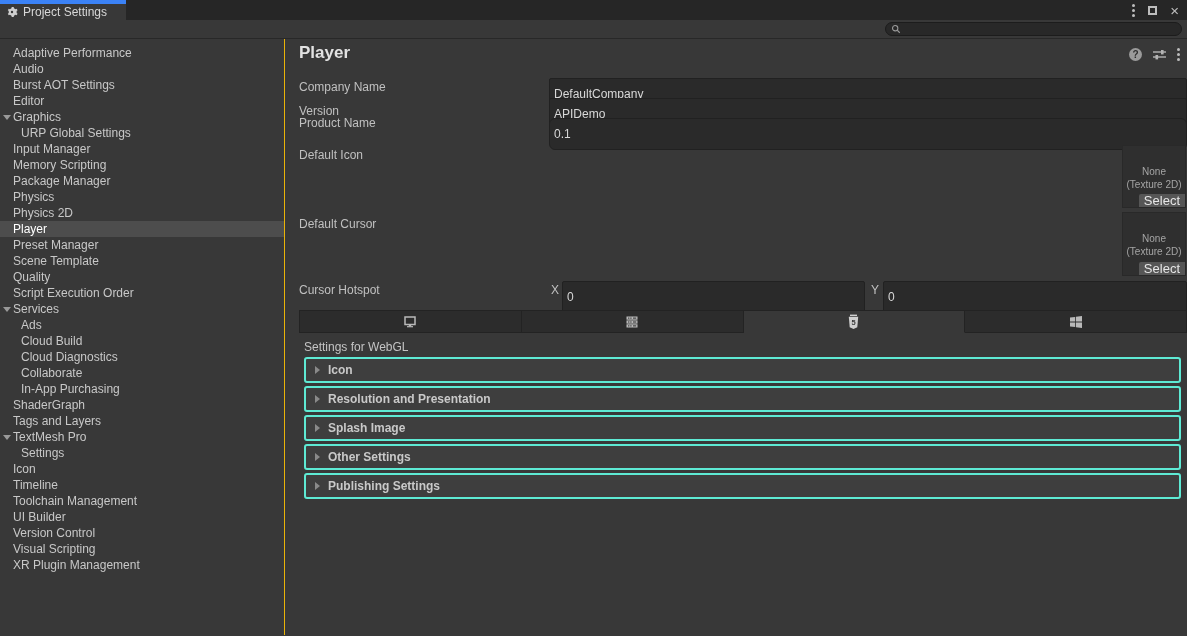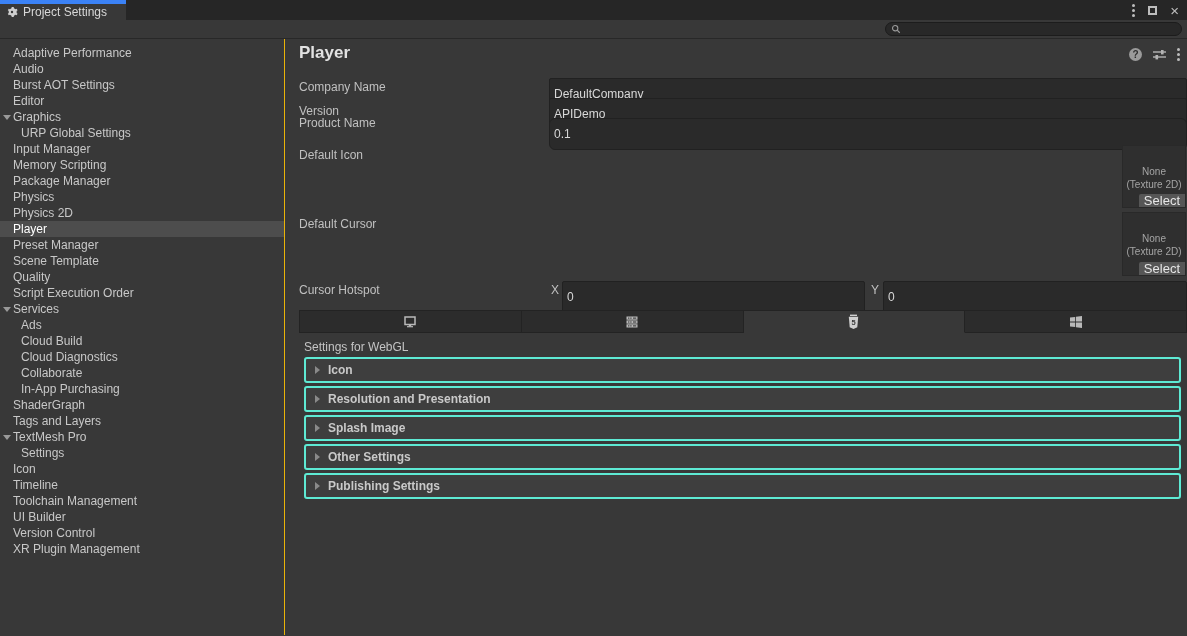--- a/index.html
+++ b/index.html
@@ -127,20 +127,21 @@
       <div class="sb-row indent"><span>In-App Purchasing</span></div>
       <div class="sb-row"><span>ShaderGraph</span></div>
       <div class="sb-row"><span>Tags and Layers</span></div>
       <div class="sb-row"><span class="tri-down"></span><span>TextMesh Pro</span></div>
       <div class="sb-row indent"><span>Settings</span></div>
       <div class="sb-row"><span>Icon</span></div>
       <div class="sb-row"><span>Timeline</span></div>
       <div class="sb-row"><span>Toolchain Management</span></div>
       <div class="sb-row"><span>UI Builder</span></div>
       <div class="sb-row"><span>Version Control</span></div>
+      <div class="sb-row"><span>Visual Scripting</span></div>
       <div class="sb-row"><span>XR Plugin Management</span></div>
     </div>
 
   <div class="main">
     <div class="page-title">Player</div>
 
     <div class="hdr-icons">
       <span class="help-icon">?</span>
       <svg width="15" height="13" viewBox="0 0 15 13">
         <line x1="1" y1="4" x2="14" y2="4" stroke="#b4b4b4" stroke-width="1.4"></line>

